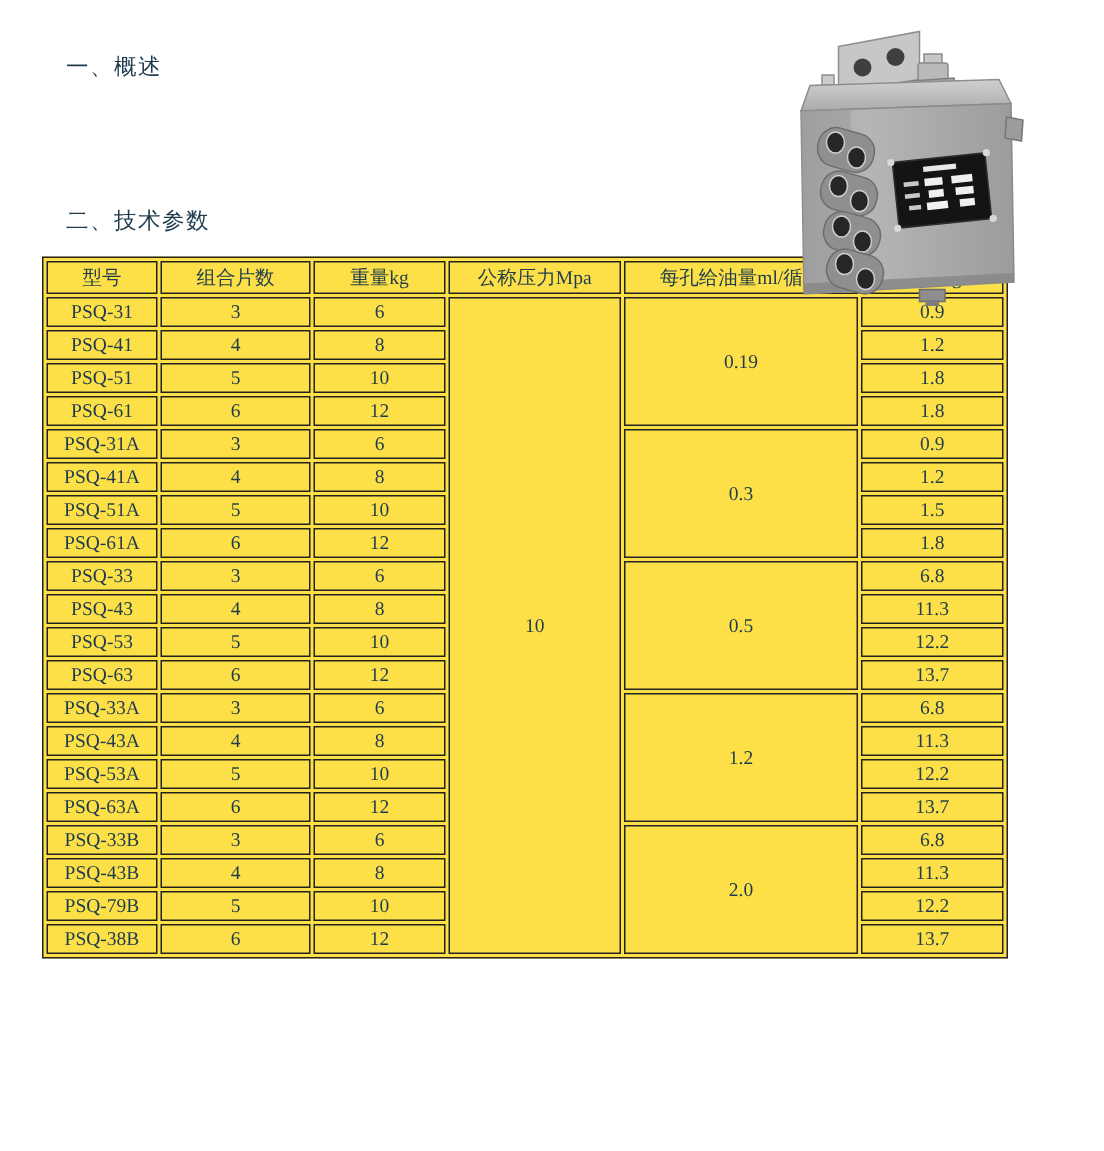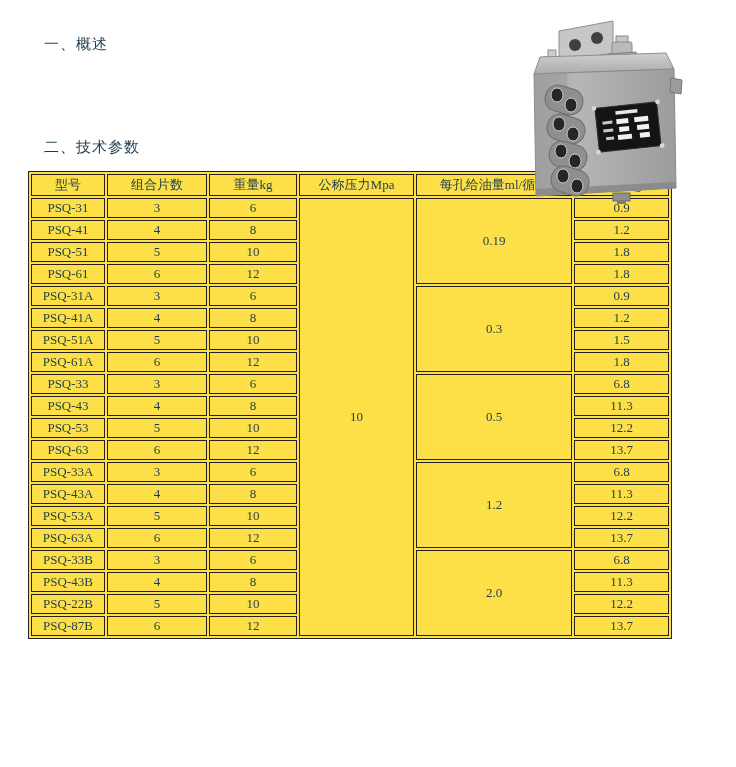--- a/index.html
+++ b/index.html
@@ -283,27 +283,27 @@
           <td rowspan="4">2.0</td>
           <td>6.8</td>
         </tr>
         <tr>
           <td>PSQ-43B</td>
           <td>4</td>
           <td>8</td>
           <td>11.3</td>
         </tr>
         <tr>
-          <td>PSQ-22B</td>
+          <td>PSQ-79B</td>
           <td>5</td>
           <td>10</td>
           <td>12.2</td>
         </tr>
         <tr>
-          <td>PSQ-87B</td>
+          <td>PSQ-38B</td>
           <td>6</td>
           <td>12</td>
           <td>13.7</td>
         </tr>
       </tbody>
   </table>
 
 </div>
 
 </body></html>

